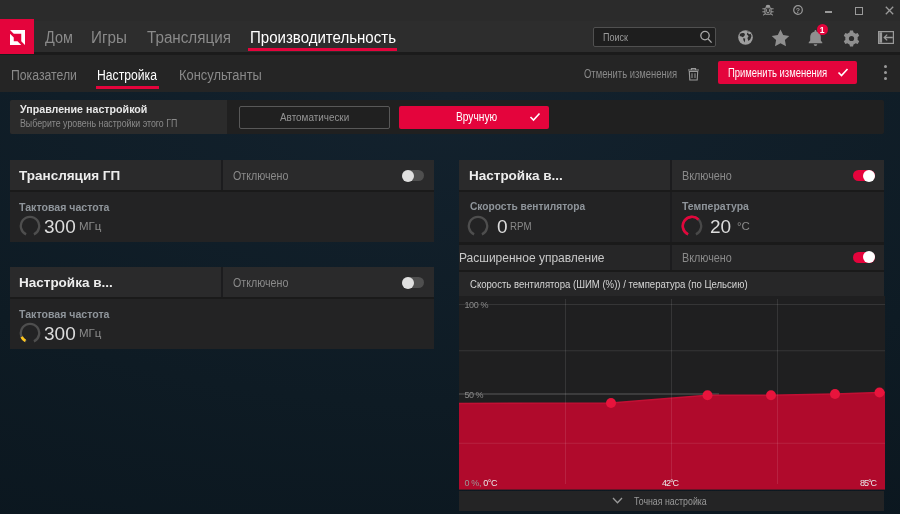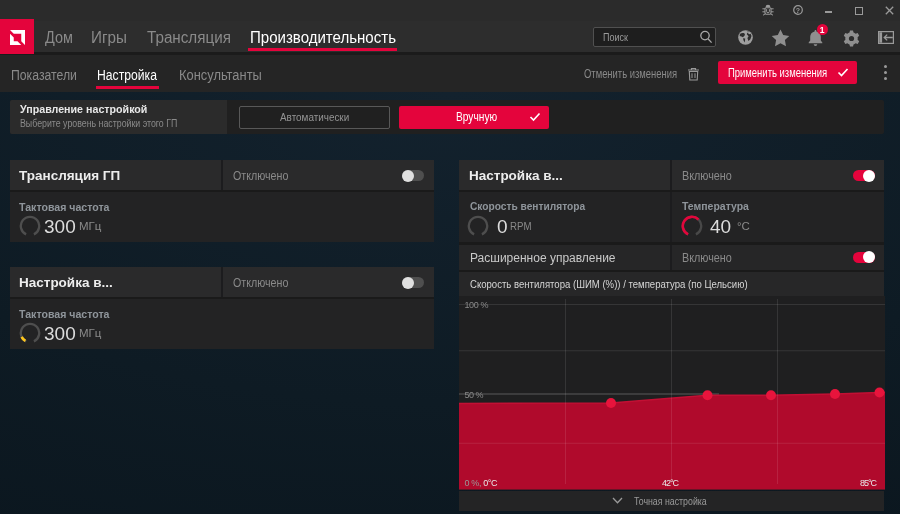--- a/index.html
+++ b/index.html
@@ -150,27 +150,27 @@
 <svg class="abs" style="left:466.5px;top:215px;" width="22" height="22" viewBox="0 0 22 22">
   <path d="M14.89,19.34 A9.2,9.2 0 1 0 7.11,19.34" stroke="#4e4e4e" stroke-width="2.3" fill="none"></path>
 </svg>
 <div class="abs" style="left:497px;top:215.5px;font-size:19px;color:#dcdcdc;">0</div>
 <div class="abs cx" style="left:509.5px;top:220px;font-size:11px;color:#8a8a8a;transform:scaleX(0.88);">RPM</div>
 <div class="abs cx" style="left:682px;top:200px;font-size:11.5px;font-weight:bold;color:#8f959b;transform:scaleX(0.91);">Температура</div>
 <svg class="abs" style="left:680.5px;top:214.5px;" width="22" height="22" viewBox="0 0 22 22">
   <path d="M14.89,19.34 A9.2,9.2 0 1 0 7.11,19.34" stroke="#484848" stroke-width="2.3" fill="none"></path>
   <path d="M7.11,19.34 A9.2,9.2 0 1 1 17.5,4.5" stroke="#e2063b" stroke-width="2.6" fill="none"></path>
 </svg>
-<div class="abs" style="left:710px;top:215.5px;font-size:19px;color:#dcdcdc;">40</div>
+<div class="abs" style="left:710px;top:215.5px;font-size:19px;color:#dcdcdc;">20</div>
 <div class="abs" style="left:737px;top:220px;font-size:11.5px;color:#8a8a8a;">°C</div>
 
 <div class="abs" style="left:459px;top:242px;width:425px;height:3px;background:#1a1a1a;"></div>
 <div class="abs" style="left:459px;top:245px;width:425px;height:25px;background:#262627;"></div>
 <div class="abs" style="left:670px;top:245px;width:2px;height:25px;background:#1c1c1e;"></div>
-<div class="abs cx" style="left:470px;top:250.5px;font-size:12px;color:#c9c9c9;transform:scaleX(1);">Расширенное управление</div>
+<div class="abs cx" style="left:459px;top:250.5px;font-size:12px;color:#c9c9c9;transform:scaleX(1);">Расширенное управление</div>
 <div class="abs cx" style="left:681.5px;top:250.5px;font-size:12px;color:#8a8a8a;transform:scaleX(0.9);">Включено</div>
 <div class="abs" style="left:853px;top:251.5px;width:22px;height:11px;border-radius:6px;background:#e4043c;"></div>
 <div class="abs" style="left:863px;top:251px;width:12px;height:12px;border-radius:50%;background:#ffffff;"></div>
 
 <div class="abs" style="left:459px;top:270px;width:425px;height:2px;background:#1a1a1a;"></div>
 <div class="abs" style="left:459px;top:272px;width:425px;height:24px;background:#272728;"></div>
 <div class="abs cx" style="left:470px;top:277.5px;font-size:11px;color:#d6d6d6;transform:scaleX(0.87);">Скорость вентилятора (ШИМ (%)) / температура (по Цельсию)</div>
 
 <svg class="abs" style="left:459px;top:296px;" width="426" height="194" viewBox="0 0 426 194">
   <rect x="0" y="0" width="426" height="194" fill="#1f1f20"></rect>

